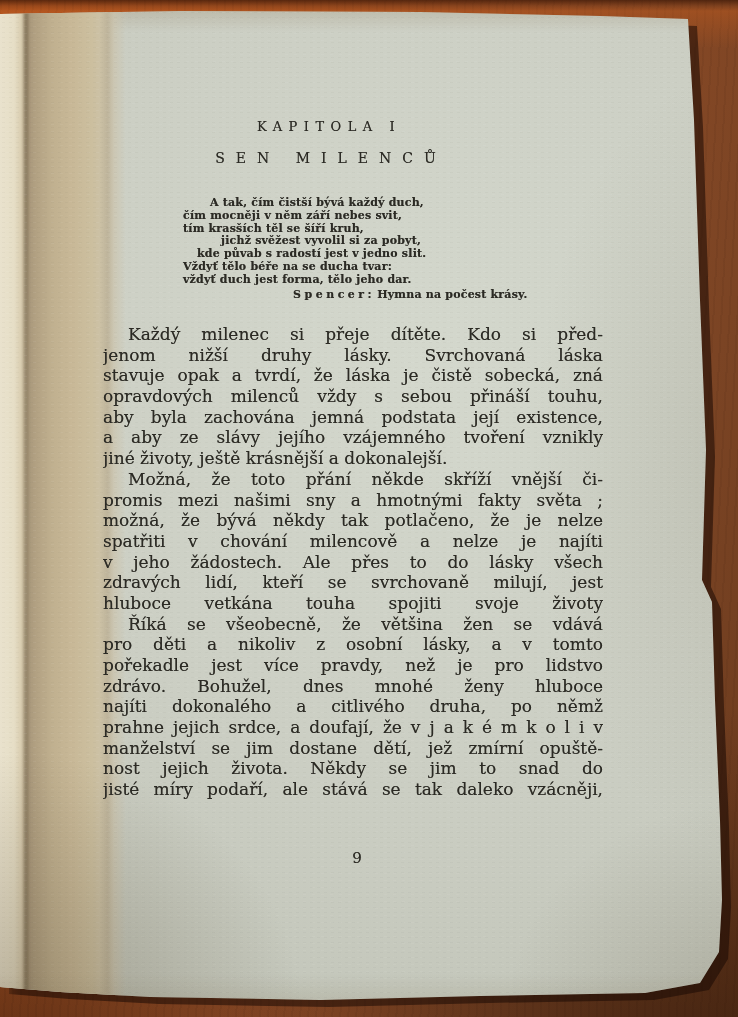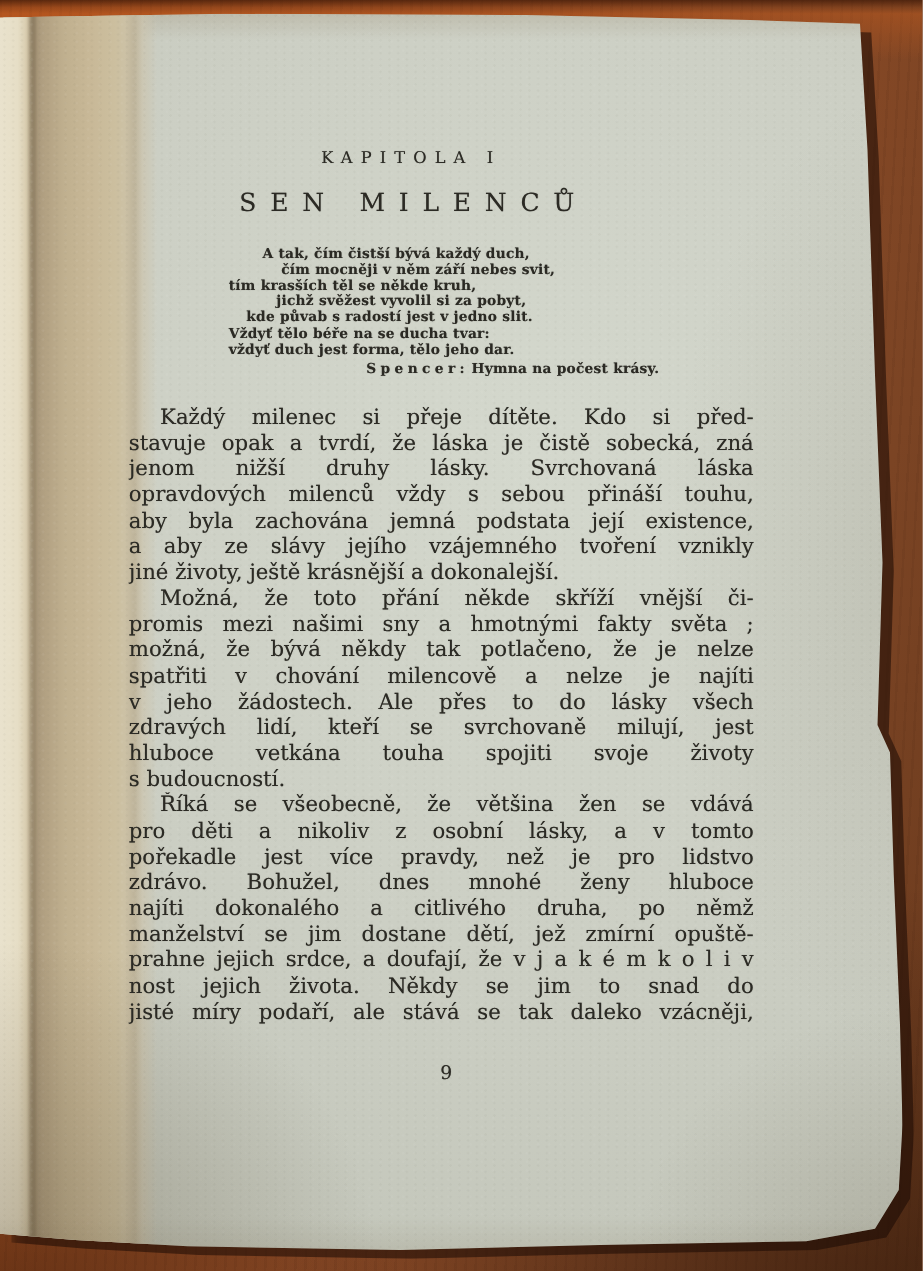--- a/index.html
+++ b/index.html
@@ -60,27 +60,27 @@
       radial-gradient(60% 40% at 2% 100%, rgba(75,62,40,.30), rgba(0,0,0,0) 65%),
       radial-gradient(45% 30% at 100% 100%, rgba(75,62,40,.18), rgba(0,0,0,0) 70%),
       radial-gradient(40% 55% at 100% 45%, rgba(90,80,55,.12), rgba(0,0,0,0) 70%); }
 
   
   .type-area { position:absolute; inset:0; text-shadow:0 0 .6px rgba(43,42,36,.55); }
 
   .t1 { position:absolute; left:103px; width:500px; top:119px; text-align:center;
         transform:translateX(-24px); font-size:13px; font-weight:normal; letter-spacing:6.5px; }
   .t2 { position:absolute; left:103px; width:500px; top:150px; text-align:center;
-        transform:translateX(-22px); font-size:20px; font-weight:normal; letter-spacing:11px; }
+        transform:translateX(-22px); font-size:14px; font-weight:normal; letter-spacing:11px; }
 
   .epigraph { position:absolute; left:183px; top:197px; width:400px;
         font-size:11px; font-weight:bold; line-height:12.8px; letter-spacing:.2px; }
   .el { white-space:nowrap; }
   .i0 { margin-left:0; } .i1 { margin-left:14px; } .i2 { margin-left:27px; }
-  .i3 { margin-left:38px; } .i4 { margin-left:42px; }
+  .i3 { margin-left:38px; } .i4 { }
   .attr { margin-top:2px; margin-left:110px; white-space:nowrap; font-weight:bold; }
   .attr-author { letter-spacing:3.5px; margin-right:2px;text-align:right; }
 
   .bodytext { position:absolute; left:103px; top:324px; width:500px;
         font-size:17px; line-height:20.7px; }
   .bl { height:20.7px; overflow:hidden; text-align:justify; text-align-last:justify; }
   .bl.first { text-indent:25px; }
   .bl.last  { text-align-last:left; }
 
   .pageno { position:absolute; left:103px; width:500px; top:849px; text-align:center;
@@ -99,55 +99,54 @@
     <div class="vignette"></div>
 
     <div class="type-area">
 
       <h1 class="t1">KAPITOLA I</h1>
       <h2 class="t2">SEN MILENCŮ</h2>
 
       <div class="epigraph">
         <div class="el i2">A tak, čím čistší bývá každý duch,</div>
         <div class="el i4">čím mocněji v něm září nebes svit,</div>
-        <div class="el i0">tím krasších těl se někde kruh,</div>
+        <div class="el i0">tím krasších těl se šíří kruh,</div>
         <div class="el i3">jichž svěžest vyvolil si za pobyt,</div>
         <div class="el i1">kde půvab s radostí jest v jedno slit.</div>
         <div class="el i0">Vždyť tělo béře na se ducha tvar:</div>
         <div class="el i0">vždyť duch jest forma, tělo jeho dar.</div>
         <div class="attr">
           <span class="attr-author">Spencer:</span><span>Hymna na počest krásy.</span>
         </div>
       </div>
 
       <div class="bodytext">
         <div class="bl first">Každý milenec si přeje dítěte. Kdo si před-</div>
+        <div class="bl">jenom nižší druhy lásky. Svrchovaná láska</div>
         <div class="bl">stavuje opak a tvrdí, že láska je čistě sobecká, zná</div>
-        <div class="bl">jenom nižší druhy lásky. Svrchovaná láska</div>
         <div class="bl">opravdových milenců vždy s sebou přináší touhu,</div>
         <div class="bl">aby byla zachována jemná podstata její existence,</div>
         <div class="bl">a aby ze slávy jejího vzájemného tvoření vznikly</div>
         <div class="bl last">jiné životy, ještě krásnější a dokonalejší.</div>
 
         <div class="bl first">Možná, že toto přání někde skříží vnější či-</div>
         <div class="bl">promis mezi našimi sny a hmotnými fakty světa ;</div>
         <div class="bl">možná, že bývá někdy tak potlačeno, že je nelze</div>
         <div class="bl">spatřiti v chování milencově a nelze je najíti</div>
         <div class="bl">v jeho žádostech. Ale přes to do lásky všech</div>
         <div class="bl">zdravých lidí, kteří se svrchovaně milují, jest</div>
         <div class="bl">hluboce vetkána touha spojiti svoje životy</div>
-        <div class="bl last">s budoucností.</div>
 
         <div class="bl first">Říká se všeobecně, že většina žen se vdává</div>
         <div class="bl">pro děti a nikoliv z osobní lásky, a v tomto</div>
         <div class="bl">pořekadle jest více pravdy, než je pro lidstvo</div>
         <div class="bl">zdrávo. Bohužel, dnes mnohé ženy hluboce</div>
         <div class="bl">najíti dokonalého a citlivého druha, po němž</div>
+        <div class="bl">prahne jejich srdce, a doufají, že v j a k é m k o l i v</div>
         <div class="bl">manželství se jim dostane dětí, jež zmírní opuště-</div>
-        <div class="bl">prahne jejich srdce, a doufají, že v j a k é m k o l i v</div>
         <div class="bl">nost jejich života. Někdy se jim to snad do</div>
         <div class="bl">jisté míry podaří, ale stává se tak daleko vzácněji,</div>
       </div>
 
       <div class="pageno">9</div>
     </div>
   </div>
 </div>
 
 </body></html>

